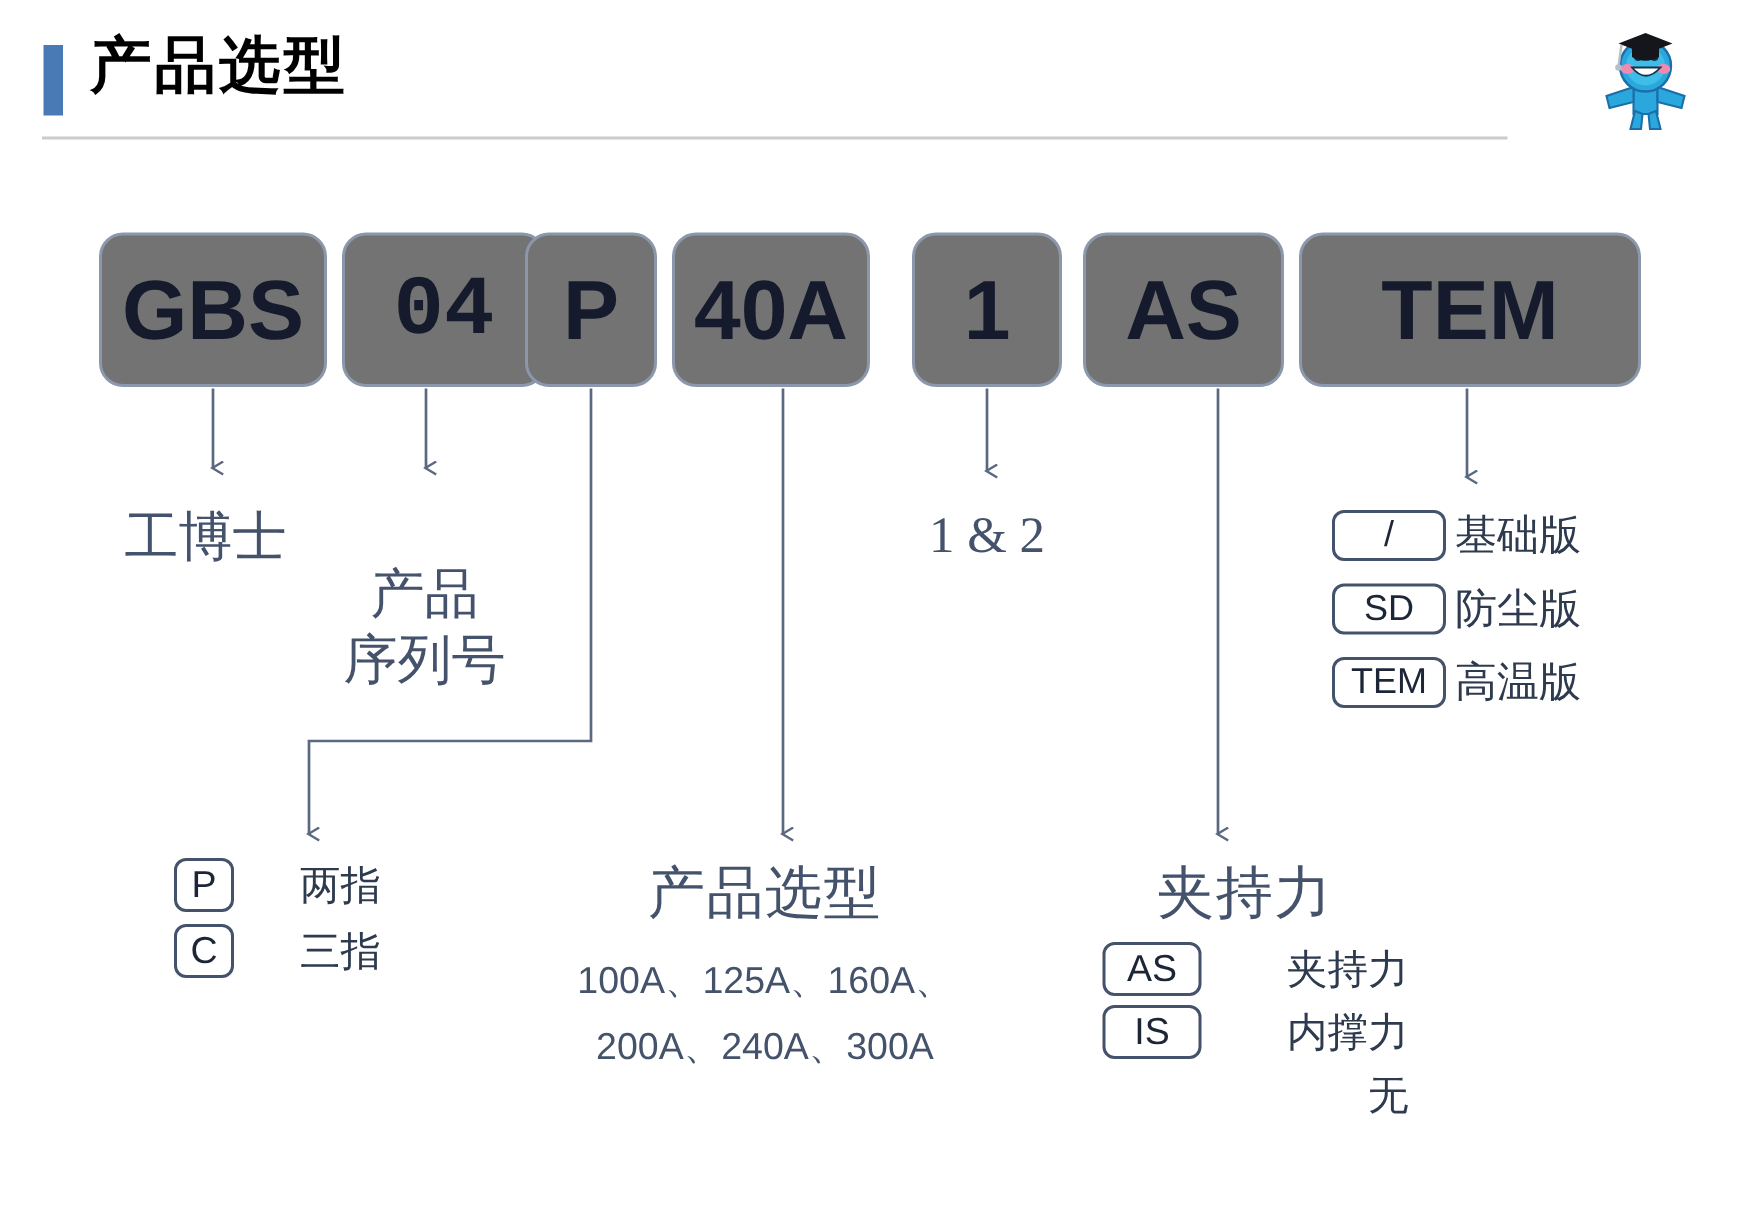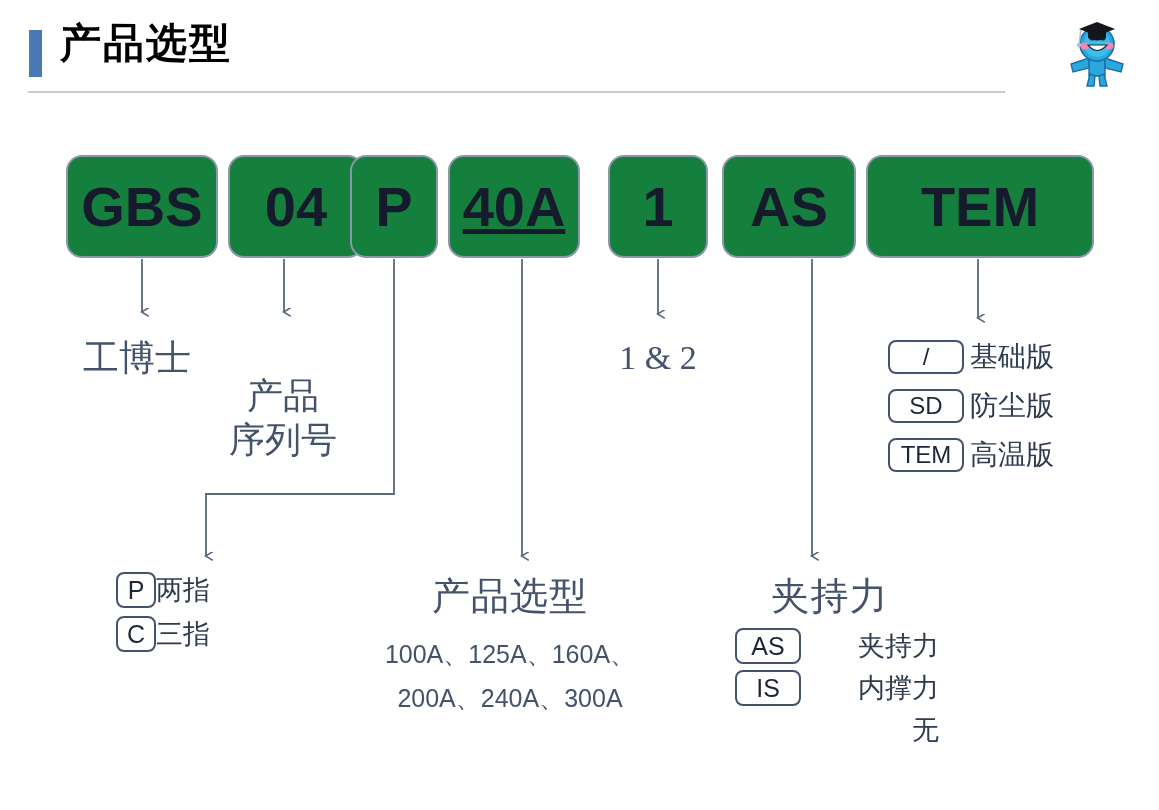--- a/index.html
+++ b/index.html
@@ -55,21 +55,21 @@
   }
 
   
   .code-box {
     position: absolute;
     top: 155px;
     height: 103px;
     box-sizing: border-box;
     border: 2px solid #8b97ab;
     border-radius: 16px;
-    background: #15803d;
+    background: #737373;
     display: flex;
     align-items: center;
     justify-content: center;
     color: #151b2c;
     font-size: 56px;
     font-weight: bold;
     letter-spacing: 0px;
   }
 
   
@@ -124,21 +124,21 @@
   .opt-desc {
     font-size: 27px;
     color: #2e3a4e;
     white-space: nowrap;
   }
 
   
   #body-structure-block { left: 116px; top: 572px; }
   #body-structure-block .opt-chip { width: 40px; }
   #body-structure-block .opt-row { margin-bottom: 8px; }
-  #body-structure-block .opt-desc { }
+  #body-structure-block .opt-desc { margin-left: 44px; }
   #body-structure-title {
     font-size: 38px;
     line-height: 48px;
     margin-bottom: 4px;
     letter-spacing: 1px;
   }
 
   
   #bore-block { left: 360px; top: 572px; text-align: center; width: 300px; }
   #bore-title {
@@ -209,23 +209,23 @@
     <path d="M31 31 q9 11 19 0 z" fill="#ffffff" stroke="#13344d" stroke-width="1.2"></path>
 
     <path d="M22 15 L40 8 L58 15 L40 22 z" fill="#14161c"></path>
     <path d="M31 18 v6 q9 5 18 0 v-6" fill="#14161c"></path>
     <line x1="24" y1="16" x2="22" y2="30" stroke="#b9bec7" stroke-width="1.6"></line>
     <circle cx="22" cy="31" r="2.2" fill="#b9bec7"></circle>
   </svg>
 </div>
 
 <div class="code-box" style="left:66px;  width:152px;">GBS</div>
-<div class="code-box" style="left:228px; width:136px;">04</div>
+<div class="code-box" style="left:228px; width:136px;font-family:Liberation Mono, monospace;">04</div>
 <div class="code-box" style="left:350px; width:88px;">P</div>
-<div class="code-box" style="left:448px; width:132px;text-decoration:underline;">40A</div>
+<div class="code-box" style="left:448px; width:132px;">40A</div>
 <div class="code-box" style="left:608px; width:100px;">1</div>
 <div class="code-box" style="left:722px; width:134px;">AS</div>
 <div class="code-box" style="left:866px; width:228px;">TEM</div>
 
 <svg id="connectors">
   <defs>
     <marker id="arrowhead" markerWidth="10" markerHeight="10" refX="4.5" refY="7.2" orient="auto" markerUnits="userSpaceOnUse">
       <path d="M0.2,0.4 L4.5,7.6 L8.8,0.4" fill="none" stroke="#5a6880" stroke-width="1.6"></path>
     </marker>
   </defs>

